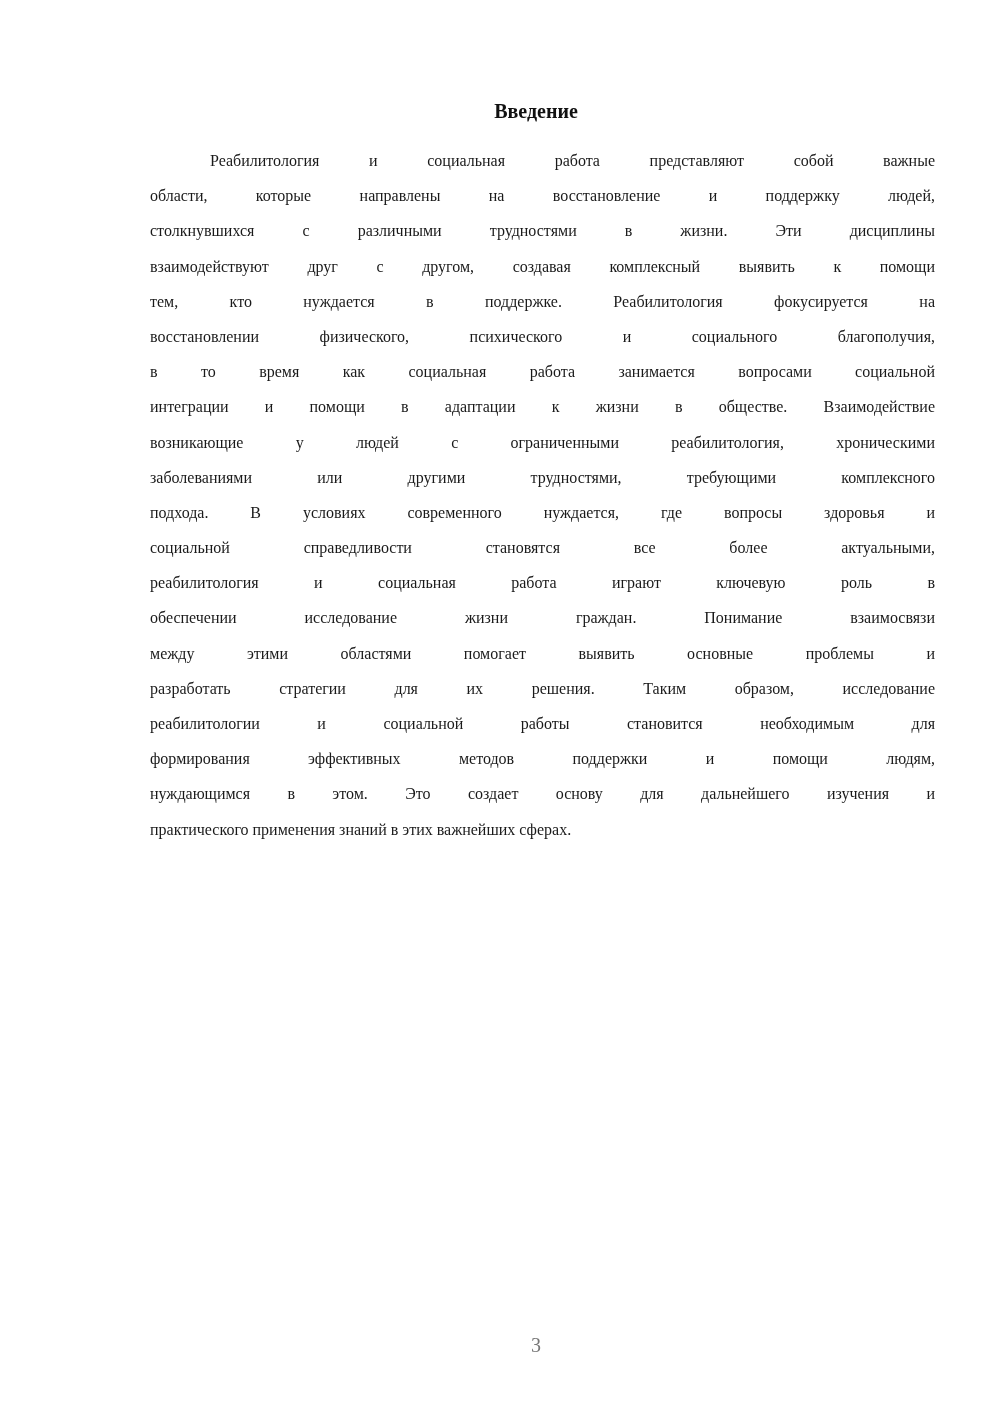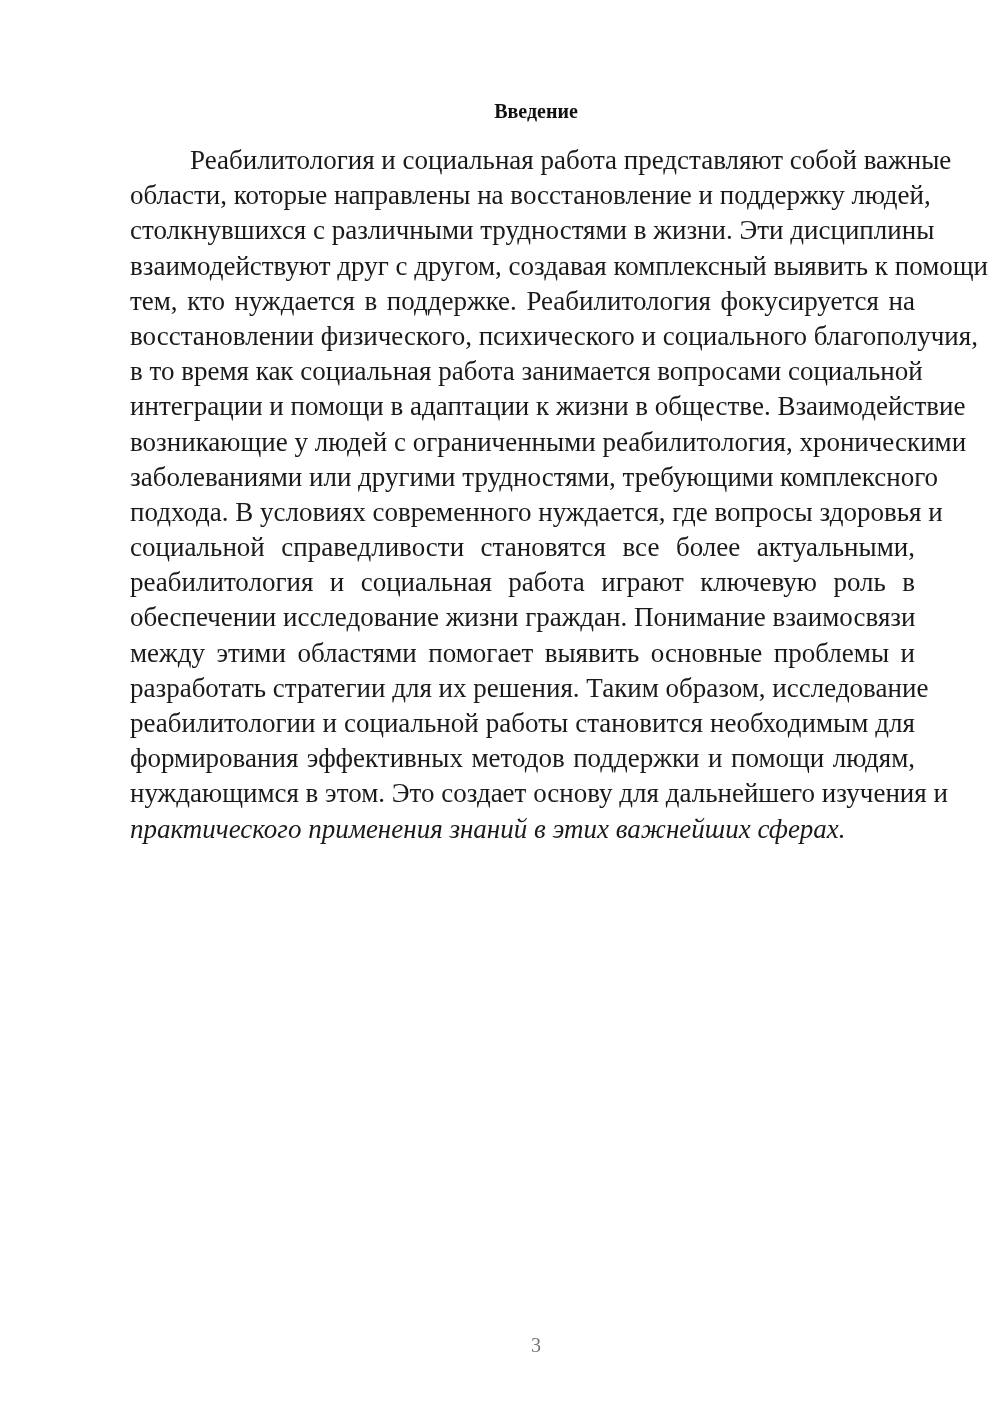--- a/index.html
+++ b/index.html
@@ -29,39 +29,38 @@
       left: 0;
       width: 1072px;
       text-align: center;
       font-weight: bold;
       font-size: 20px;
       line-height: 26px;
       color: #111;
     }
     .body-text {
       position: absolute;
-      left: 130px;
+      left: 150px;
       top: 143px;
       width: 785px;
-      font-size: 27px;
+      font-size: 16px;
     }
     .line {
       height: 35.2px;
       line-height: 35.2px;
       white-space: nowrap;
       text-align: justify;
       text-align-last: justify;
       display: block;
     }
     .line.first {
       padding-left: 60px;
     }
     .line.last {
       text-align-last: left;
-      font-style: italic;
     }
     .page-number {
       position: absolute;
       top: 1334px;
       left: 0;
       width: 1072px;
       text-align: center;
       font-size: 20px;
       color: #777;
     }

